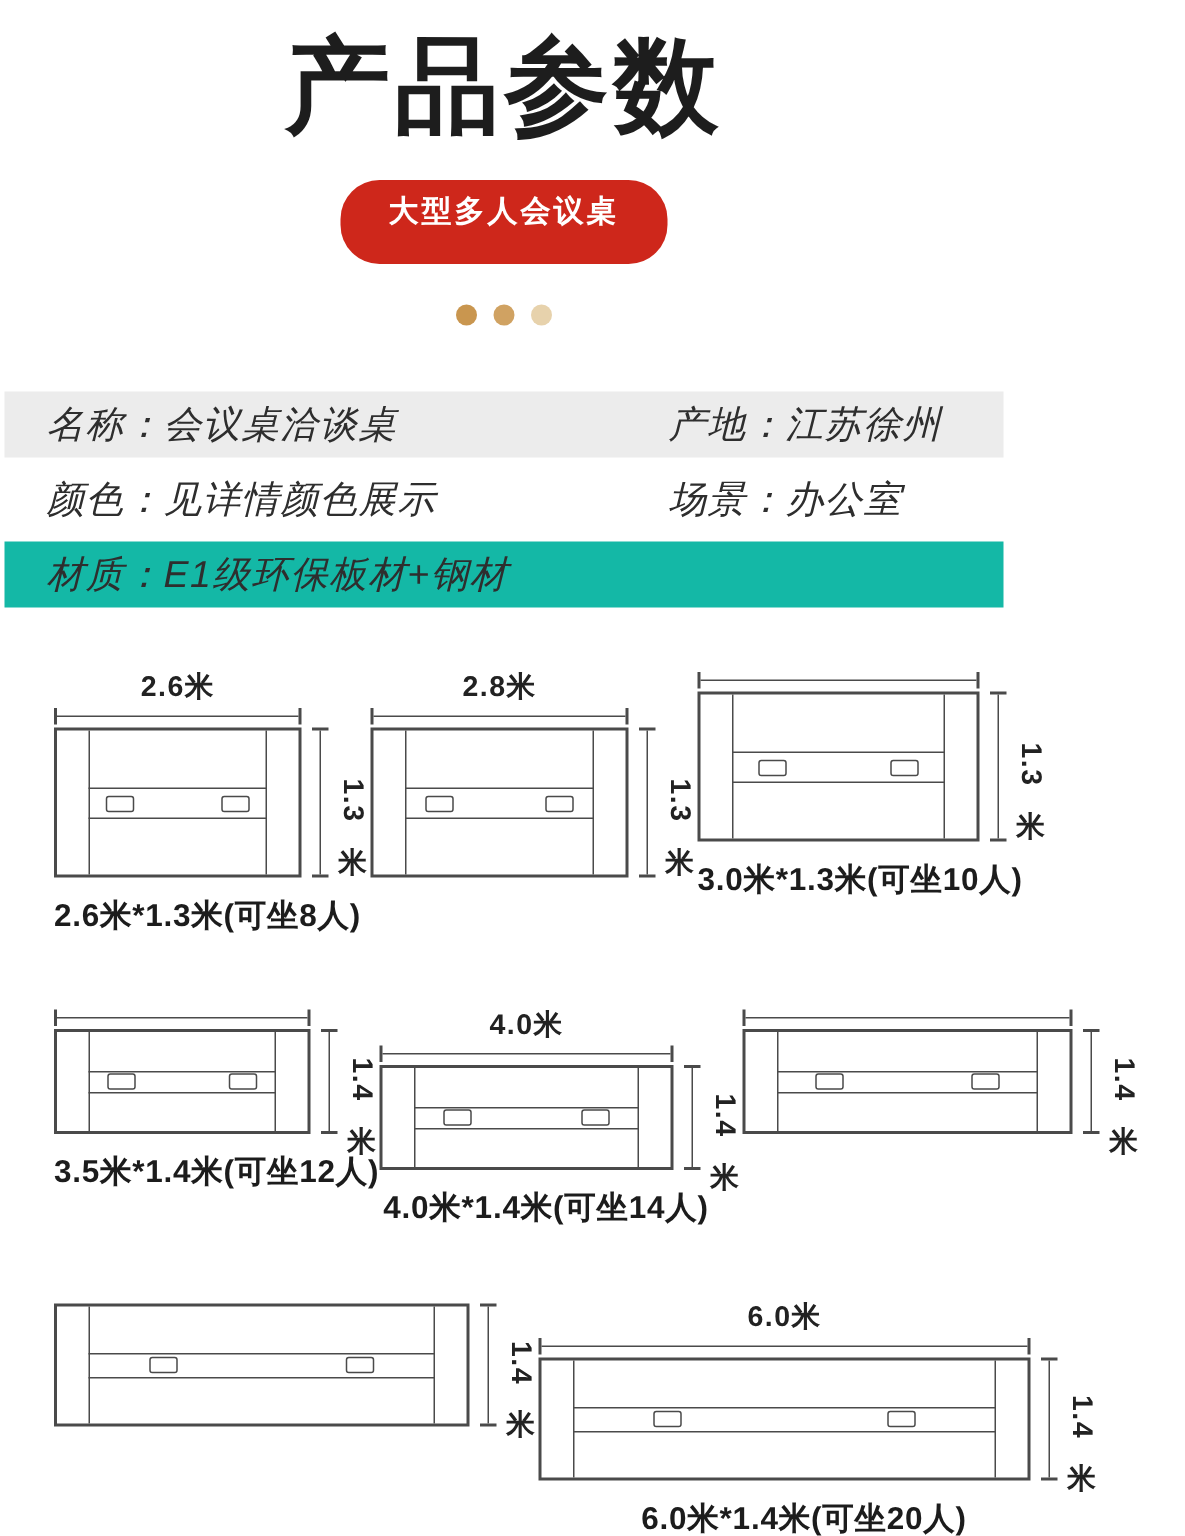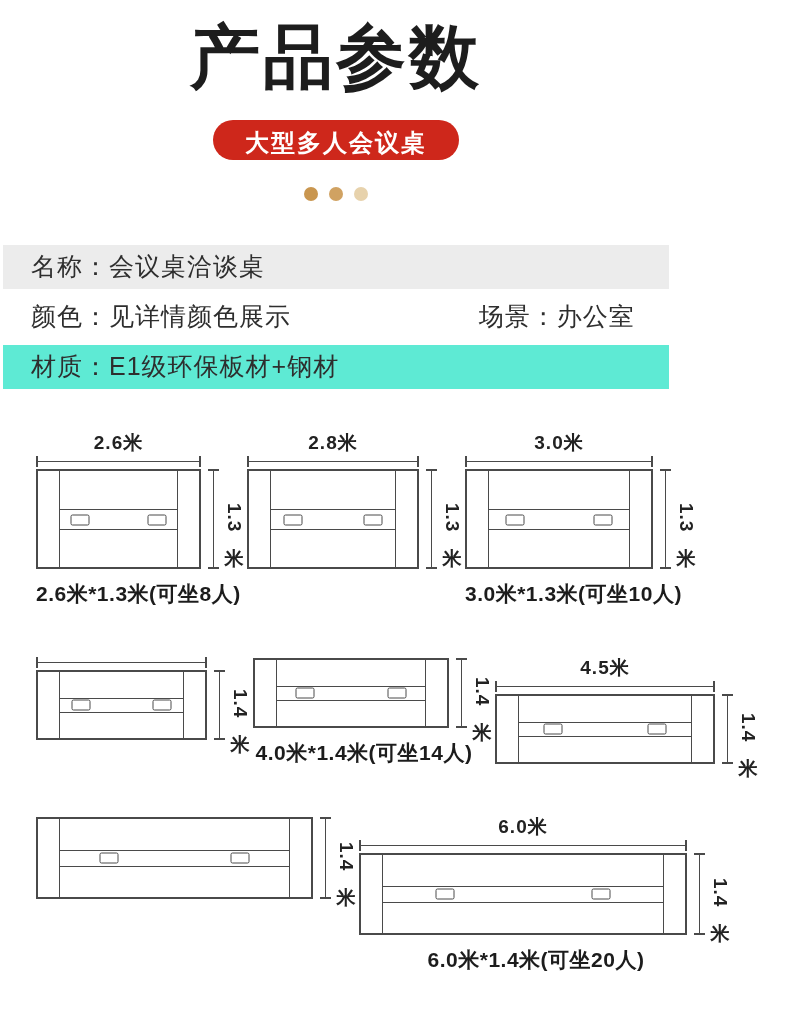--- a/index.html
+++ b/index.html
@@ -11,33 +11,33 @@
   }
   .page { width: 672px; height: 1024px; padding-top: 20px; position: relative; }
 
   
   .title {
     text-align: center; font-size: 70px; font-weight: 900;
     letter-spacing: 3px; color: #1d1d1d; line-height: 1.08;
   }
   .badge-wrap { text-align: center; margin-top: 24px; }
   .badge {
-    display: inline-block; color: #fff; font-size: 24px; font-weight: 700;
-    padding: 7px 32px 1px; border-radius: 26px; letter-spacing: 2px;
+    display: inline-block; color: #fff; font-size: 20px; font-weight: 700;
+    padding: 7px 32px 22px; border-radius: 26px; letter-spacing: 2px;
   }
   .dots { text-align: center; margin-top: 27px; display: flex; justify-content: center; gap: 11px; }
   .dot { width: 14px; height: 14px; border-radius: 50%; display: inline-block; }
 
   
-  .specs { width: 666px; margin: 44px auto 0; }
+  .specs { width: 666px; margin: 44px auto 0; font-style: italic; }
   .spec-row {
     display: flex; align-items: center; min-height: 44px;
     padding-left: 28px; font-size: 25px; color: #2e2e2e;
   }
-  .spec-row.tall { min-height: 56px; gap: 33px; }
+  .spec-row.tall { min-height: 56px; }
   .spec-cell.left { width: 65%; }
   .spec-cell { letter-spacing: 1px; }
 
   
   .diag-row {
     display: flex; justify-content: space-between; align-items: flex-start;
     padding: 0 36px;
   }
   .diag-row.r1 { margin-top: 42px; }
   .diag-row.r2 { margin-top: 48px; }
@@ -103,26 +103,27 @@
 
   <div class="dots">
     <span class="dot" style="background: rgb(201, 150, 79);"></span>
     <span class="dot" style="background: rgb(208, 162, 98);"></span>
     <span class="dot" style="background: rgb(231, 210, 172);"></span>
   </div>
 
   <div class="specs">
       <div class="spec-row" style="background: rgb(236, 236, 236);">
         <div class="spec-cell left">名称：会议桌洽谈桌</div>
+        <div class="spec-cell">产地：江苏徐州</div>
       </div>
       <div class="spec-row tall">
         <div class="spec-cell left">颜色：见详情颜色展示</div>
         <div class="spec-cell">场景：办公室</div>
       </div>
-      <div class="spec-row" style="background: #5eead4;">
+      <div class="spec-row" style="background: #14b8a6;">
         <div class="spec-cell">材质：E1级环保板材+钢材</div>
       </div>
     </div>
 
   <div>
     <div class="diag-row r1">
         <div class="diagram">
     <div class="dim-top" style="width: 165px;">
       <div class="dim-top-label">2.6米</div>
       <div class="dim-h-line"></div>
@@ -156,21 +157,20 @@
         <div class="grommet g2"></div>
       </div>
       <div class="dim-right">
         <div class="dim-v-line"></div>
         <div class="dim-right-label">1.3米</div>
       </div>
     </div>
   </div>
         <div class="diagram">
     <div class="dim-top" style="width: 188px;">
-      <div class="dim-top-label">3.0米</div>
       <div class="dim-h-line"></div>
     </div>
     <div class="diagram-body">
       <div class="table-rect" style="width: 188px; height: 100px;">
         <div class="vline left"></div>
         <div class="vline right"></div>
         <div class="band"></div>
         <div class="grommet g1"></div>
         <div class="grommet g2"></div>
       </div>
@@ -193,40 +193,44 @@
         <div class="vline right"></div>
         <div class="band"></div>
         <div class="grommet g1"></div>
         <div class="grommet g2"></div>
       </div>
       <div class="dim-right">
         <div class="dim-v-line"></div>
         <div class="dim-right-label">1.4米</div>
       </div>
     </div>
-  </div>
-        <div class="diagram">
+    <div class="caption" style="width: 197px;">3.5米*1.4米(可坐12人)</div>
+  </div>
+        <div class="diagram">
+    <div class="dim-top" style="width: 196px;">
+      <div class="dim-top-label">4.0米</div>
+      <div class="dim-h-line"></div>
+    </div>
     <div class="diagram-body">
       <div class="table-rect" style="width: 196px; height: 70px;">
         <div class="vline left"></div>
         <div class="vline right"></div>
         <div class="band"></div>
         <div class="grommet g1"></div>
         <div class="grommet g2"></div>
       </div>
       <div class="dim-right">
         <div class="dim-v-line"></div>
         <div class="dim-right-label">1.4米</div>
       </div>
     </div>
     <div class="caption" style="width: 222px;">4.0米*1.4米(可坐14人)</div>
   </div>
         <div class="diagram">
     <div class="dim-top" style="width: 220px;">
-      <div class="dim-top-label">4.5米</div>
       <div class="dim-h-line"></div>
     </div>
     <div class="diagram-body">
       <div class="table-rect" style="width: 220px; height: 70px;">
         <div class="vline left"></div>
         <div class="vline right"></div>
         <div class="band"></div>
         <div class="grommet g1"></div>
         <div class="grommet g2"></div>
       </div>

